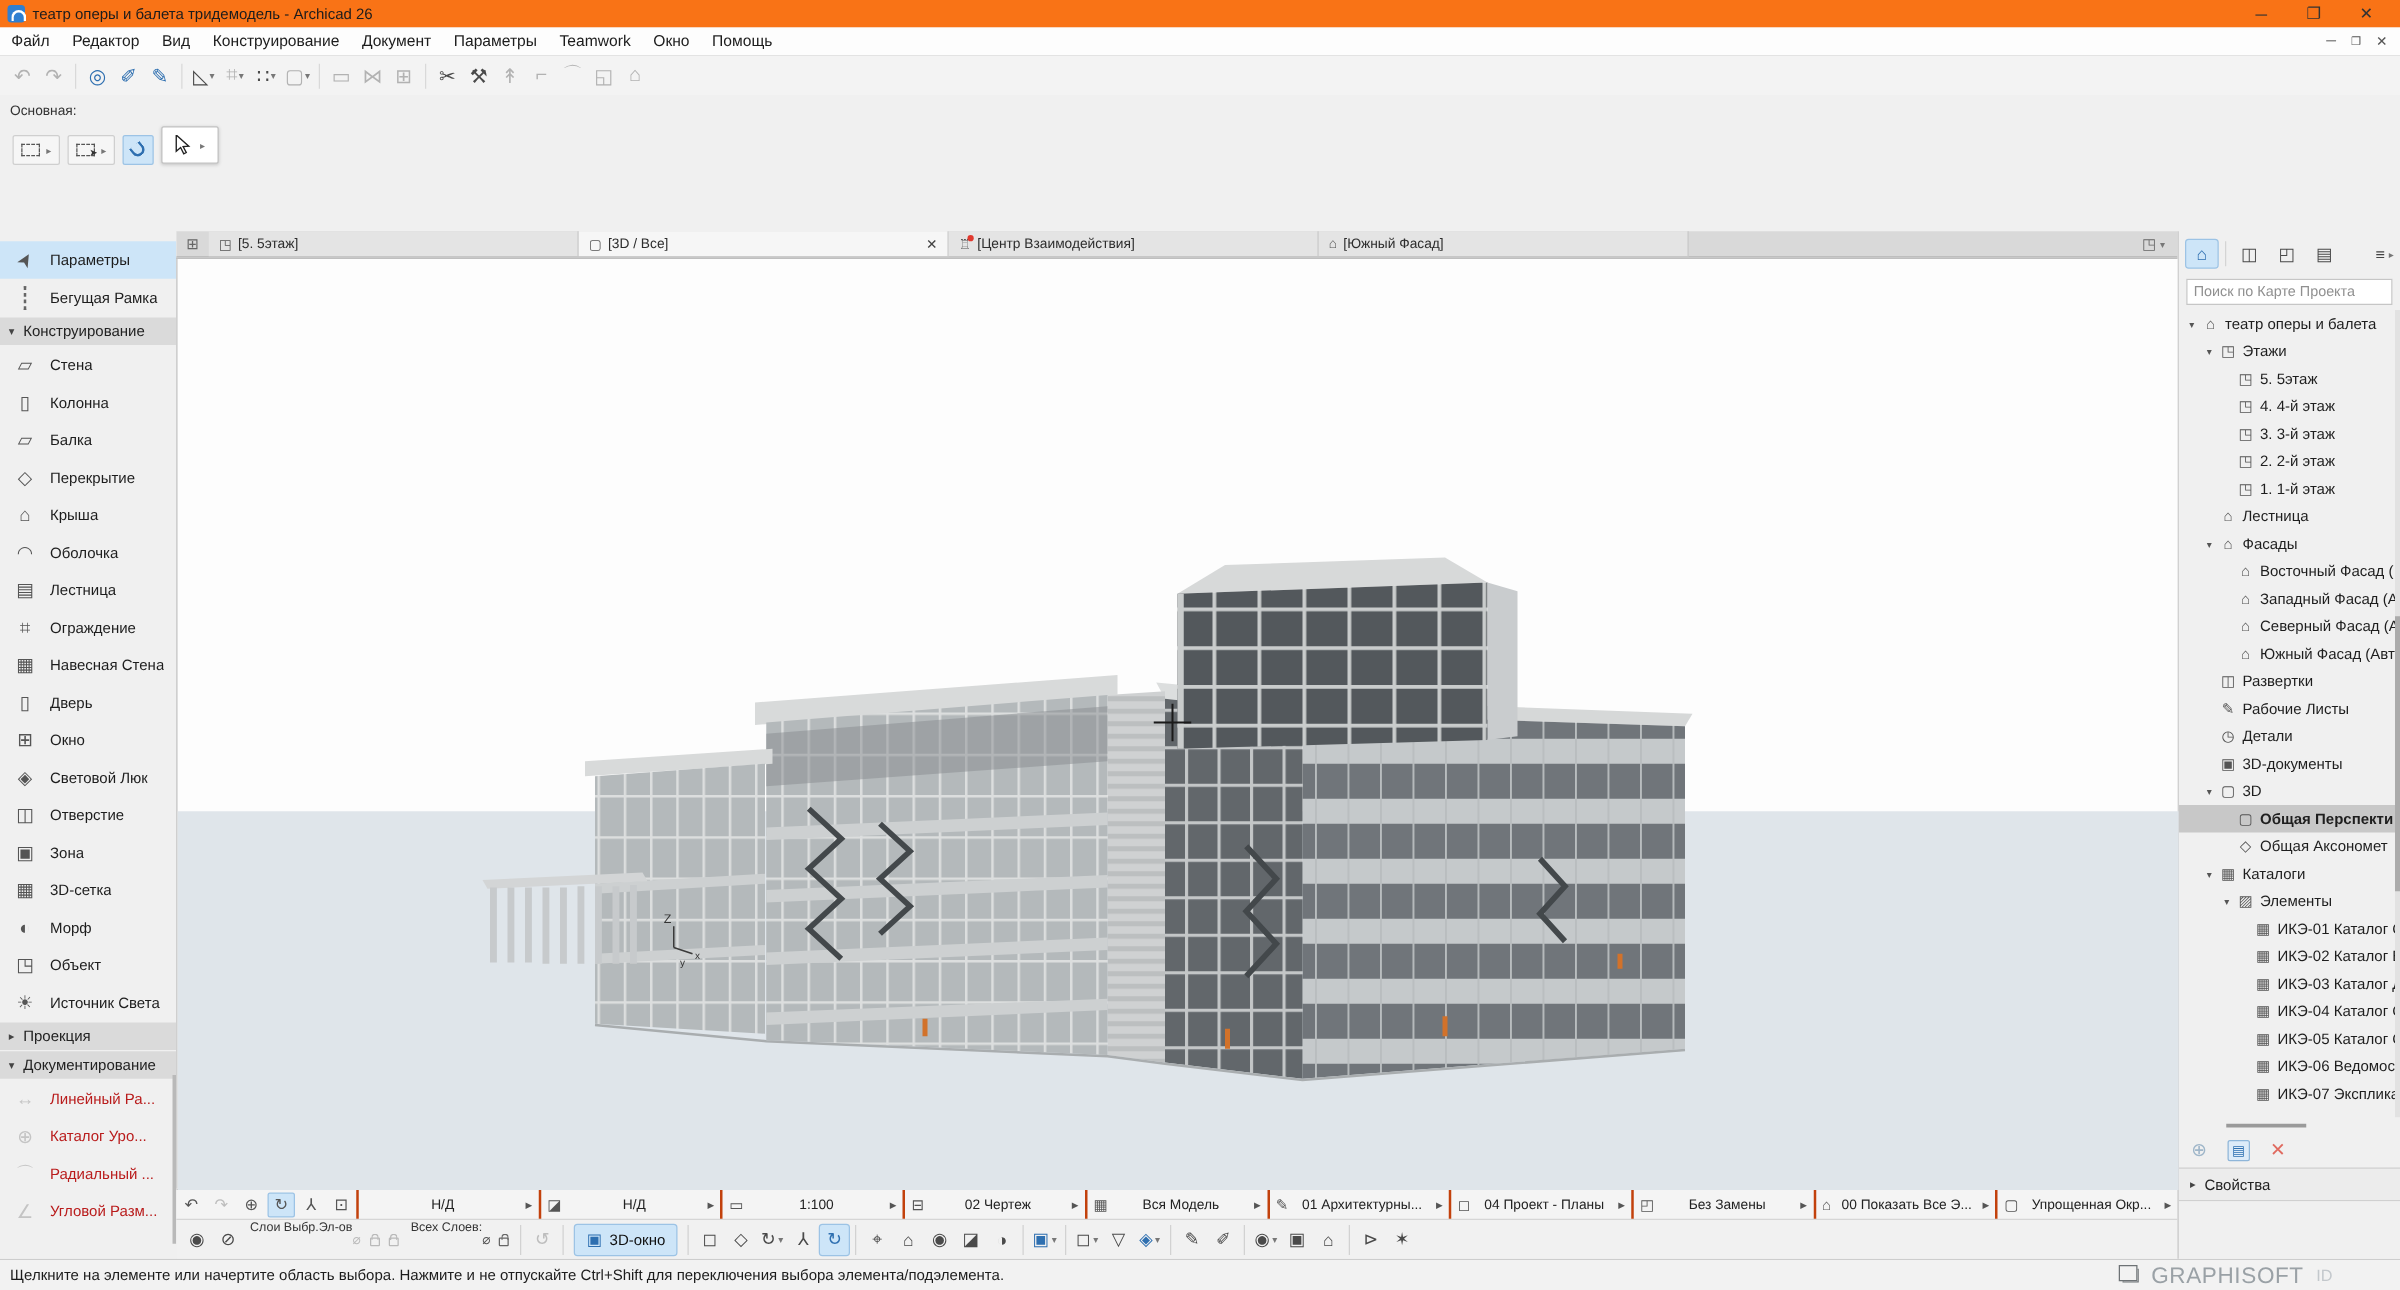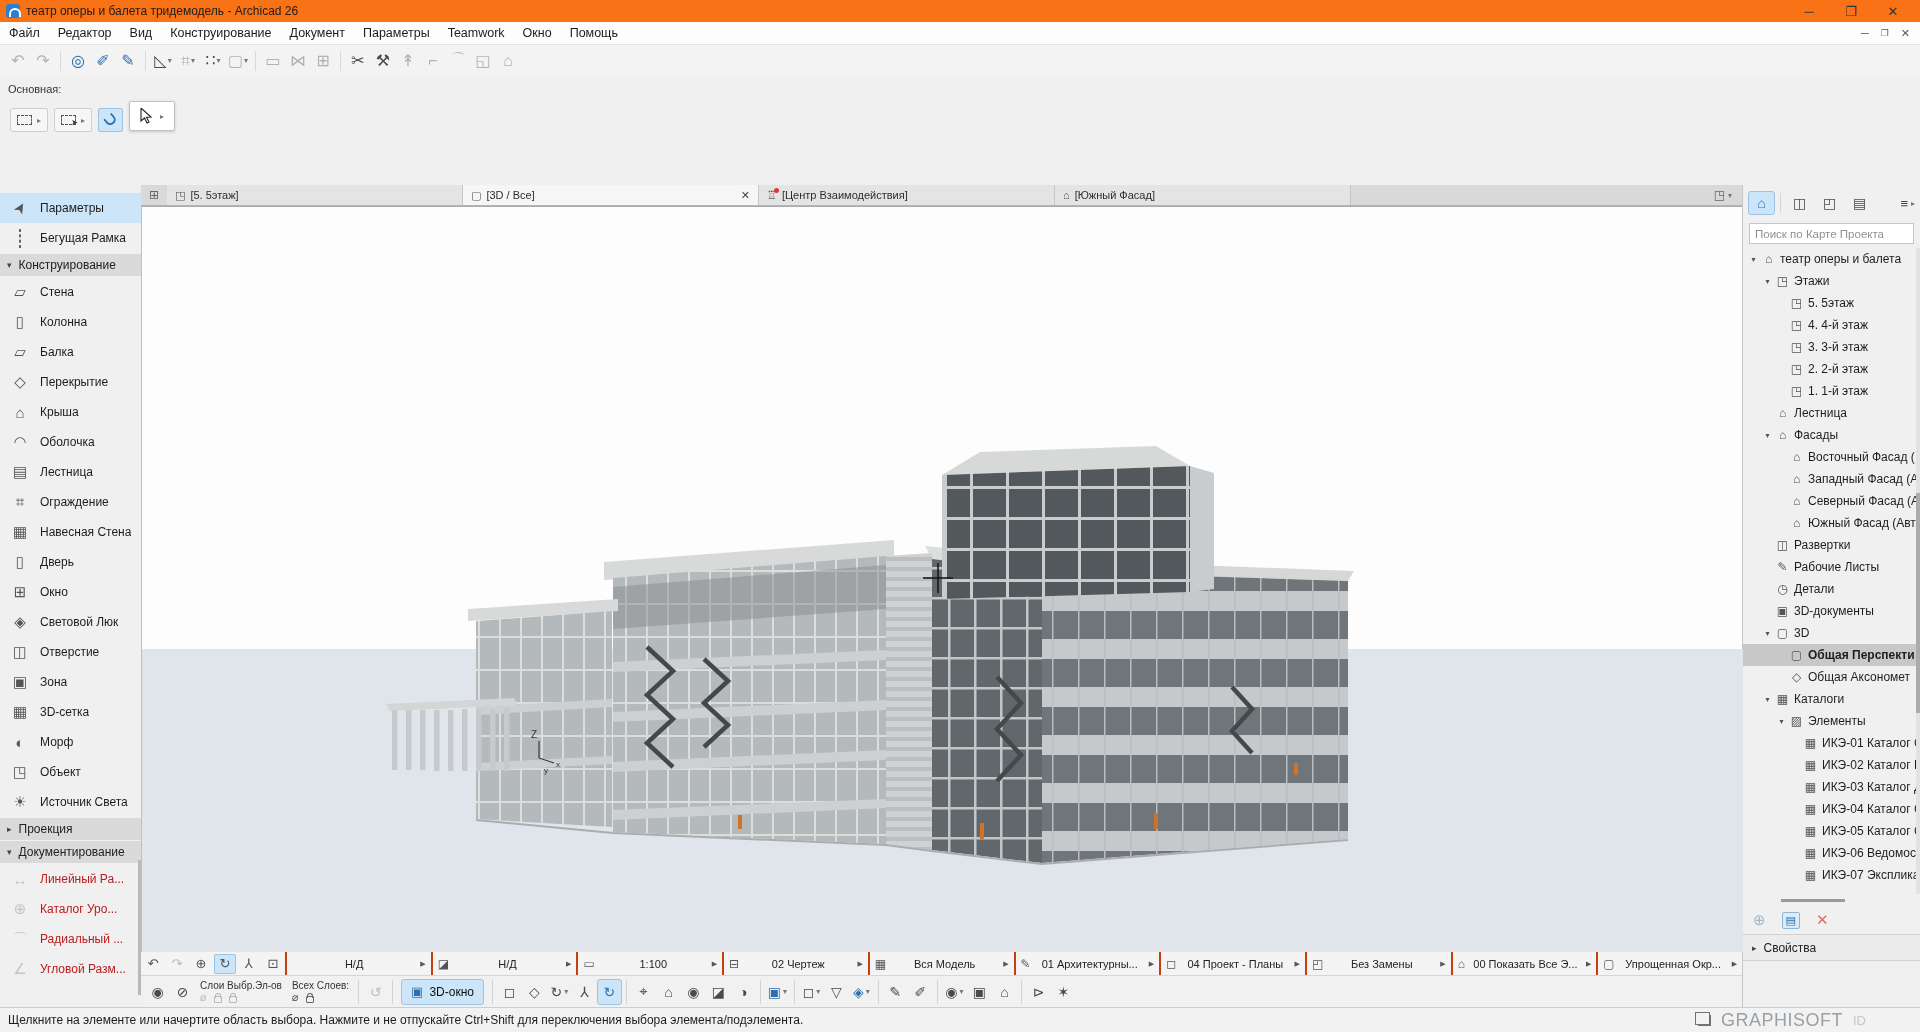--- a/index.html
+++ b/index.html
@@ -71,21 +71,21 @@
   .seg{flex:1;display:flex;align-items:center;height:100%;border-left:2px solid #c2410c;padding:0 5px;gap:4px;min-width:0}
   .seg .ic{font-size:12px;color:#555;flex:none}
   .seg .lbl{flex:1;text-align:center;white-space:nowrap;overflow:hidden;color:#222}
   .seg .arr{font-size:7px;color:#555;flex:none}
 
   .row2{height:32px;display:flex;align-items:center;background:#f1f1f1;border-top:1px solid #d6d6d6;padding-left:4px}
   .r2-ic{min-width:25px;height:26px;display:flex;align-items:center;justify-content:center;font-size:14px;color:#4a4a4a;gap:1px}
   .r2-ic.blue{color:#2e6fb0}.r2-ic.dis{color:#bdbdbd}
   .r2-ic.active{background:#cde5f8;border:1px solid #9cc3e5;border-radius:3px;color:#2e6fb0}
   .r2-sep{width:1px;height:24px;background:#d2d2d2;margin:0 4px;flex:none}
-  .layer-blk{display:flex;flex-direction:column;justify-content:center;font-size:10px;color:#333;line-height:11px;padding:0 5px;height:30px}
+  .layer-blk{display:flex;flex-direction:row;justify-content:center;font-size:10px;color:#333;line-height:11px;padding:0 5px;height:30px}
   .layer-blk .lrow{display:flex;align-items:center;gap:7px;font-size:11px;color:#555;margin-top:1px}
   .layer-blk.dim .lrow{color:#bbb}
   .mlock{display:inline-block;width:8px;height:7px;border:1.5px solid #666;border-radius:1px;position:relative;margin-top:3px}
   .mlock::before{content:"";position:absolute;left:0.5px;top:-4px;width:4px;height:4px;border:1.5px solid #666;border-bottom:none;border-radius:3px 3px 0 0}
   .mlock.dim{opacity:.4}
   .btn3d{display:flex;align-items:center;gap:6px;background:#cde5f8;border:1px solid #9cc3e5;border-radius:3px;height:26px;padding:0 9px;font-size:12px;color:#111;flex:none;margin:0 4px}
   .btn3d .ic{color:#2e6fb0;font-size:13px}
 
   
   .panel{background:#f0f0f0;border-left:1px solid #c6c6c6;display:flex;flex-direction:column;font-size:12px;overflow:hidden}

